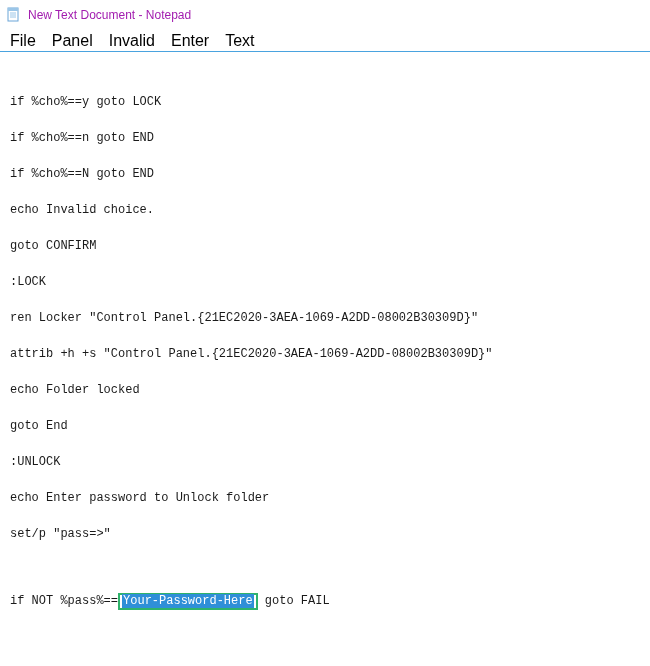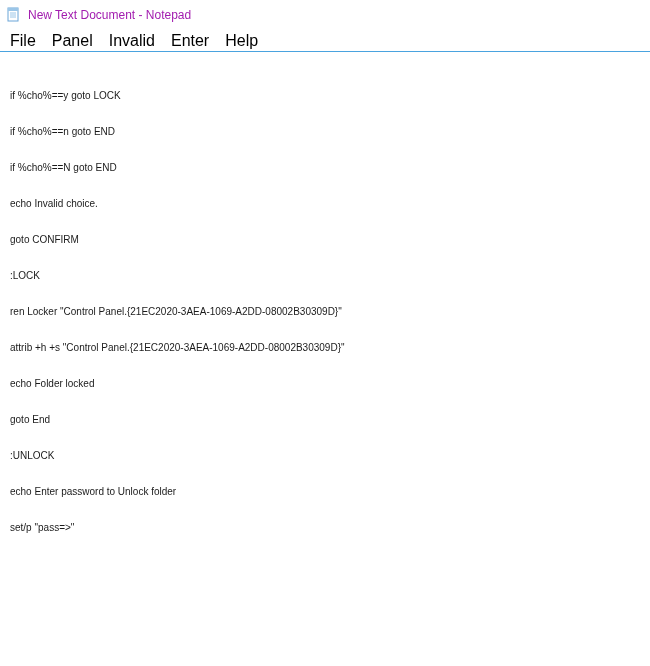--- a/index.html
+++ b/index.html
@@ -40,22 +40,22 @@
       background: #ffffff;
     }
     .menubar .menu-item {
       padding: 2px 8px;
       font-size: 16px;
       cursor: default;
     }
     .editor {
       padding: 14px 10px 10px 10px;
       white-space: pre;
-      font-family: Liberation Sans, sans-serif;
-      font-size: 10px;
+      font-family: Liberation Mono, monospace;
+      font-size: 12px;
       color: #1a1a1a;
       line-height: 1.22;
     }
     .editor .line {
       min-height: 18px;
     }
     .blank { height: 18px; }
     .hl-box {
       display: inline-block;
       border: 2px solid #2fb36b;
@@ -84,18 +84,19 @@
     </svg>
   </span>
   <span class="title">New Text Document - Notepad</span>
 </div>
 
 <div class="menubar">
   <span class="menu-item">File</span>
   <span class="menu-item">Panel</span>
   <span class="menu-item">Invalid</span>
   <span class="menu-item">Enter</span>
-  <span class="menu-item">Help</span>
+  <span class="menu-item">Text</span>
 </div>
 
 <div class="editor">
   <div id="lines"><div class="line">if %cho%==y goto LOCK</div><div class="line blank">&nbsp;</div><div class="line">if %cho%==n goto END</div><div class="line blank">&nbsp;</div><div class="line">if %cho%==N goto END</div><div class="line blank">&nbsp;</div><div class="line">echo Invalid choice.</div><div class="line blank">&nbsp;</div><div class="line">goto CONFIRM</div><div class="line blank">&nbsp;</div><div class="line">:LOCK</div><div class="line blank">&nbsp;</div><div class="line">ren Locker "Control Panel.{21EC2020-3AEA-1069-A2DD-08002B30309D}"</div><div class="line blank">&nbsp;</div><div class="line">attrib +h +s "Control Panel.{21EC2020-3AEA-1069-A2DD-08002B30309D}"</div><div class="line blank">&nbsp;</div><div class="line">echo Folder locked</div><div class="line blank">&nbsp;</div><div class="line">goto End</div><div class="line blank">&nbsp;</div><div class="line">:UNLOCK</div><div class="line blank">&nbsp;</div><div class="line">echo Enter password to Unlock folder</div><div class="line blank">&nbsp;</div><div class="line">set/p "pass=&gt;"</div><div class="line blank">&nbsp;</div></div>
+  <div class="line"><span>if NOT %pass%==</span><span class="hl-box"><span class="hl-sel">Your-Password-Here</span></span><span> goto FAIL</span></div>
 </div>
 
 </body></html>

